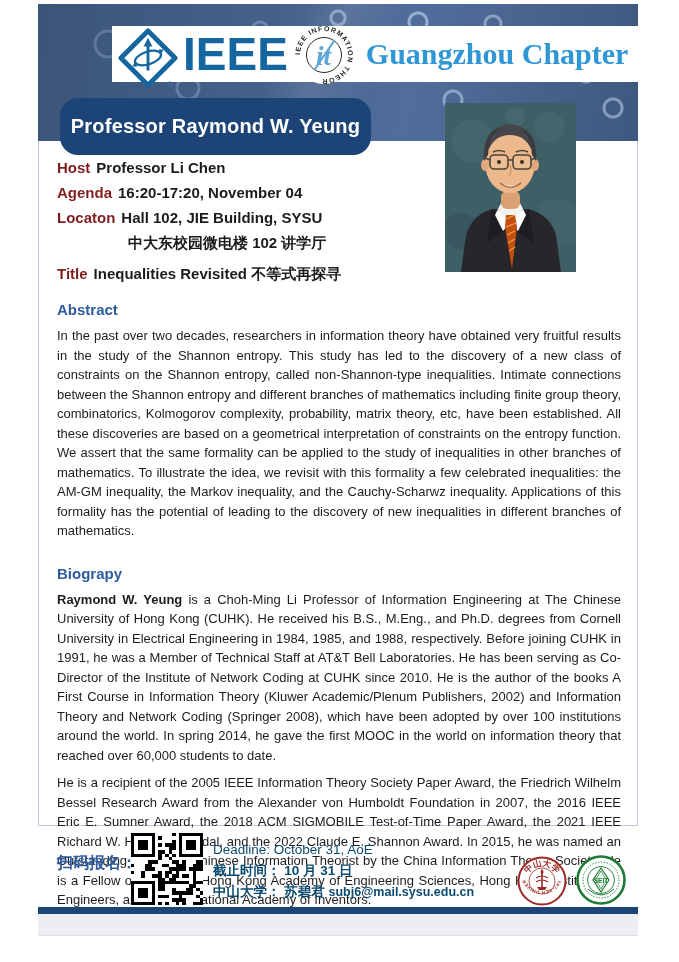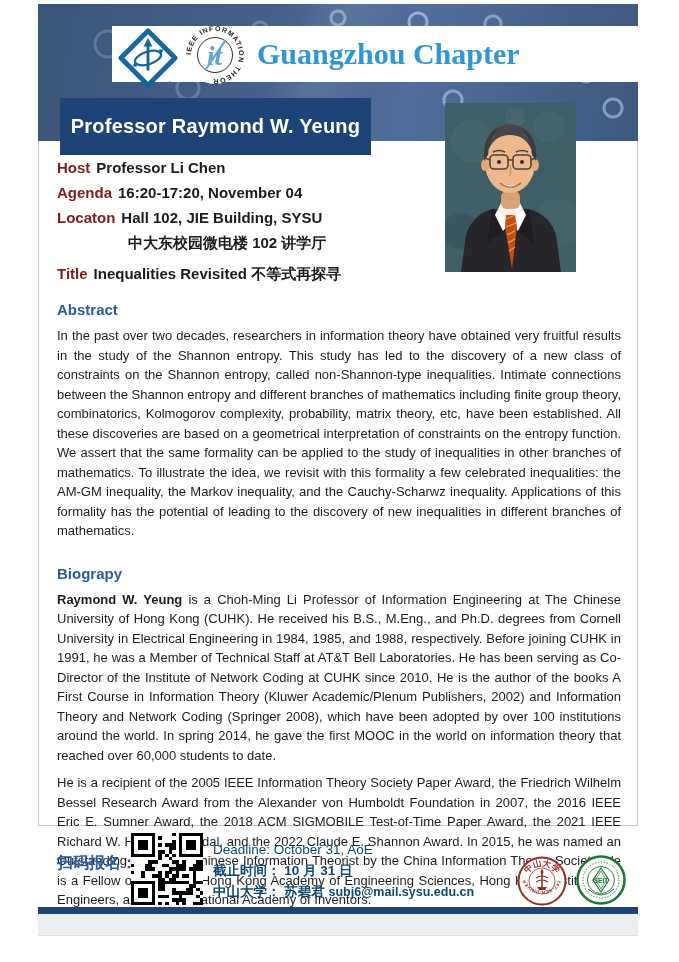--- a/index.html
+++ b/index.html
@@ -48,21 +48,21 @@
   .it-logo { width:60px; height:60px; flex:0 0 60px; margin-left:6px; margin-top:2px; }
   .chapter-name {
     font-family:"Liberation Serif", serif; font-weight:bold;
     font-size:30px; color:#2f97d6; margin-left:12px; white-space:nowrap;
   }
 
   
   .title-banner {
     position:absolute; left:60px; top:98px; width:311px; height:57px;
     background:#1d4476; color:#ffffff; font-size:20px; font-weight:bold;
-    display:flex; align-items:center; justify-content:center; letter-spacing:.2px;
+    display:flex; align-items:center; justify-content:center; letter-spacing:.2px;border-radius:18px;
   }
 
   
   .photo { position:absolute; left:445px; top:103px; width:131px; height:169px; }
 
   
   .content-box {
     position:absolute; left:38px; top:141px; width:600px; height:685px;
     border:1px solid #bcc9db; border-top:none;
     padding:14px 16px 0 18px;
@@ -100,20 +100,21 @@
   <div class="logo-band">
     <svg class="diamond-logo" viewBox="0 0 64 64">
       <path d="M32 4 L60 32 L32 60 L4 32 Z" fill="#ffffff" stroke="#1565a0" stroke-width="5" stroke-linejoin="round"></path>
       <ellipse cx="32" cy="32" rx="14" ry="6.5" fill="none" stroke="#1565a0" stroke-width="2.4" transform="rotate(-18 32 32)"></ellipse>
       <path d="M32 45 L32 17" stroke="#1565a0" stroke-width="3"></path>
       <path d="M32 11 L27.5 20 L36.5 20 Z" fill="#1565a0"></path>
       <path d="M18.5 36 l-2.5 4.5 5 .5 Z" fill="#1565a0"></path>
       <path d="M45.5 28 l2.5 -4.5 -5 -.5 Z" fill="#1565a0"></path>
       <text x="52" y="62" font-size="7" fill="#3d6f9e">®</text>
     </svg>
+    <span class="ieee-wordmark">IEEE</span>
     <svg class="it-logo" viewBox="0 0 60 60">
       <defs>
         <path id="itring" d="M 30 54 A 24 24 0 1 1 30.01 54"></path>
       </defs>
       <circle cx="30" cy="30" r="29" fill="#ffffff"></circle>
       <circle cx="30" cy="30" r="17.5" fill="none" stroke="#2b2b2b" stroke-width="1"></circle>
       <text font-size="7" font-weight="bold" fill="#1d1d1d" letter-spacing="1">
         <textPath href="#itring" startOffset="25%">IEEE INFORMATION THEORY SOCIETY • </textPath>
       </text>
       <text x="22" y="40" font-size="27" font-style="italic" font-weight="bold" font-family="Liberation Serif, serif" fill="#5ea7d8">it</text>

